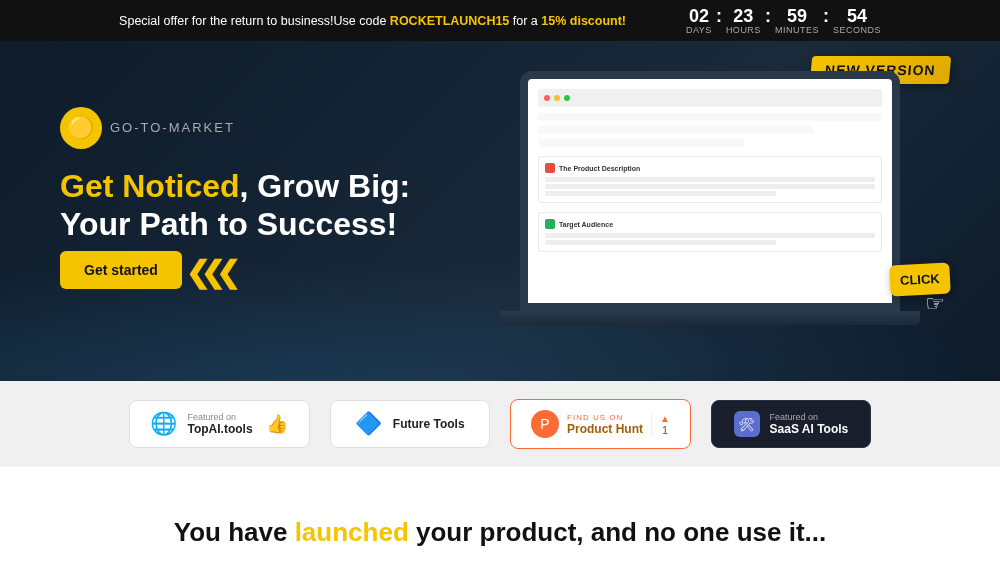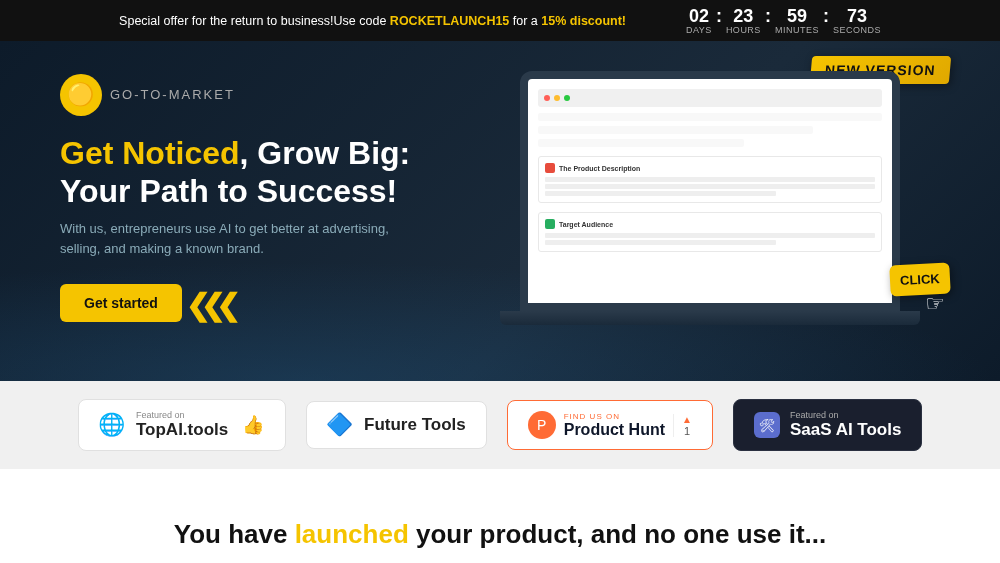--- a/index.html
+++ b/index.html
@@ -161,21 +161,21 @@
     .brand-card.dark {
       background: #1a1f2e;
       border-color: #2a3040;
     }
     .brand-card.orange-border {
       border-color: #ff6b35;
     }
     .brand-icon { font-size: 22px; }
     .brand-label { display: flex; flex-direction: column; }
     .brand-pre { font-size: 9px; color: #888; }
-    .brand-name { font-size: 17px; font-weight: 700; color: #222; }
+    .brand-name { font-size: 12px; font-weight: 700; color: #222; }
     .brand-card.dark .brand-name { color: #fff; }
     .brand-card.dark .brand-pre { color: #aaa; }
 
     
     .main-section {
       background: #fff;
       padding: 50px 60px 30px 60px;
     }
     .main-heading { text-align: center; font-size: 26px; font-weight: 700; color: #111; margin-bottom: 30px; }
     .main-heading .launched { color: #f5c400; }
@@ -197,42 +197,41 @@
       <span class="countdown-num">23</span>
       <span class="countdown-label">HOURS</span>
     </div>
     <span class="countdown-sep">:</span>
     <div class="countdown-item">
       <span class="countdown-num">59</span>
       <span class="countdown-label">MINUTES</span>
     </div>
     <span class="countdown-sep">:</span>
     <div class="countdown-item">
-      <span class="countdown-num">73</span>
+      <span class="countdown-num">54</span>
       <span class="countdown-label">SECONDS</span>
     </div>
   </div>
 </div>
 
 <div class="hero">
   <div class="hero-content">
     <div class="hero-left">
 
       <div class="logo-area">
         <div class="logo-icon">
           <span style="font-size:22px;">🟡</span>
         </div>
         <span class="logo-text">GO-TO-MARKET</span>
       </div>
 
       <h1 class="hero-heading">
         <span class="highlight">Get Noticed</span><span>, Grow Big: Your Path to Success!</span>
       </h1>
 
-      <p class="hero-sub">With us, entrepreneurs use AI to get better at advertising, selling, and making a known brand.</p>
 
       <div class="cta-row">
         <button class="btn-get-started">Get started</button>
         <div class="chevrons">
           <span style="color:#f5c400; font-size:30px; font-weight:900; letter-spacing:-10px;">❮❮❮</span>
         </div>
       </div>
     </div>
 
     <div class="hero-right">
@@ -303,21 +302,21 @@
     <span class="brand-icon" style="color:#3a9bd5; font-size:22px;">🔷</span>
     <div class="brand-label">
       <span class="brand-name">Future Tools</span>
     </div>
   </div>
 
   <div class="brand-card orange-border" style="border: 1.5px solid #ff6b35; gap:8px;">
     <span style="background:#ff6b35; color:#fff; width:28px; height:28px; border-radius:50%; display:flex; align-items:center; justify-content:center; font-size:14px; flex-shrink:0;">P</span>
     <div class="brand-label">
       <span class="brand-pre" style="color:#ff6b35; font-size:8px; text-transform:uppercase; letter-spacing:1px;">FIND US ON</span>
-      <span class="brand-name" style="color:#0f172a; font-size:16px;">Product Hunt</span>
+      <span class="brand-name" style="color:#a16207; font-size:12px;">Product Hunt</span>
     </div>
     <div style="display:flex; flex-direction:column; align-items:center; border-left:1px solid #eee; padding-left:8px;">
       <span style="color:#ff6b35; font-size:10px;">▲</span>
       <span style="font-size:11px; color:#555;">1</span>
     </div>
   </div>
 
   <div class="brand-card dark">
     <span style="background:#5b6dcd; color:#fff; width:26px; height:26px; border-radius:6px; display:flex; align-items:center; justify-content:center; font-size:13px;">🛠</span>
     <div class="brand-label">

